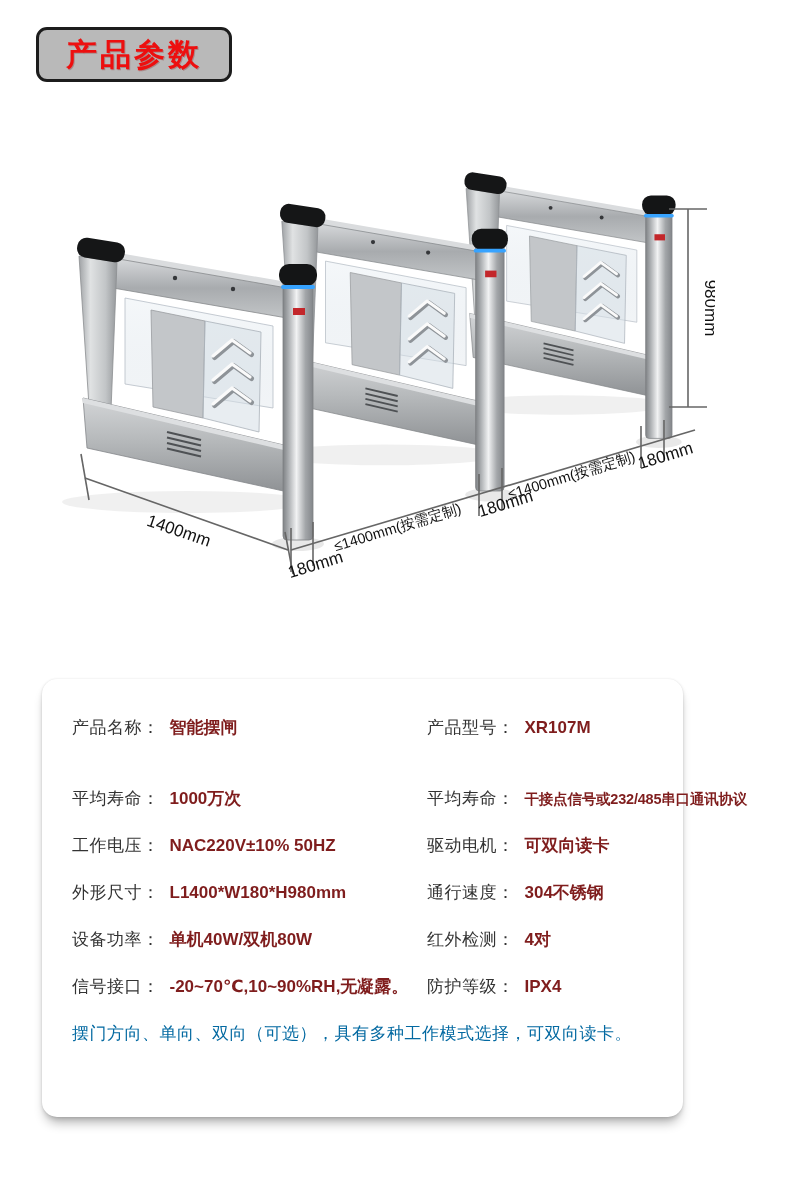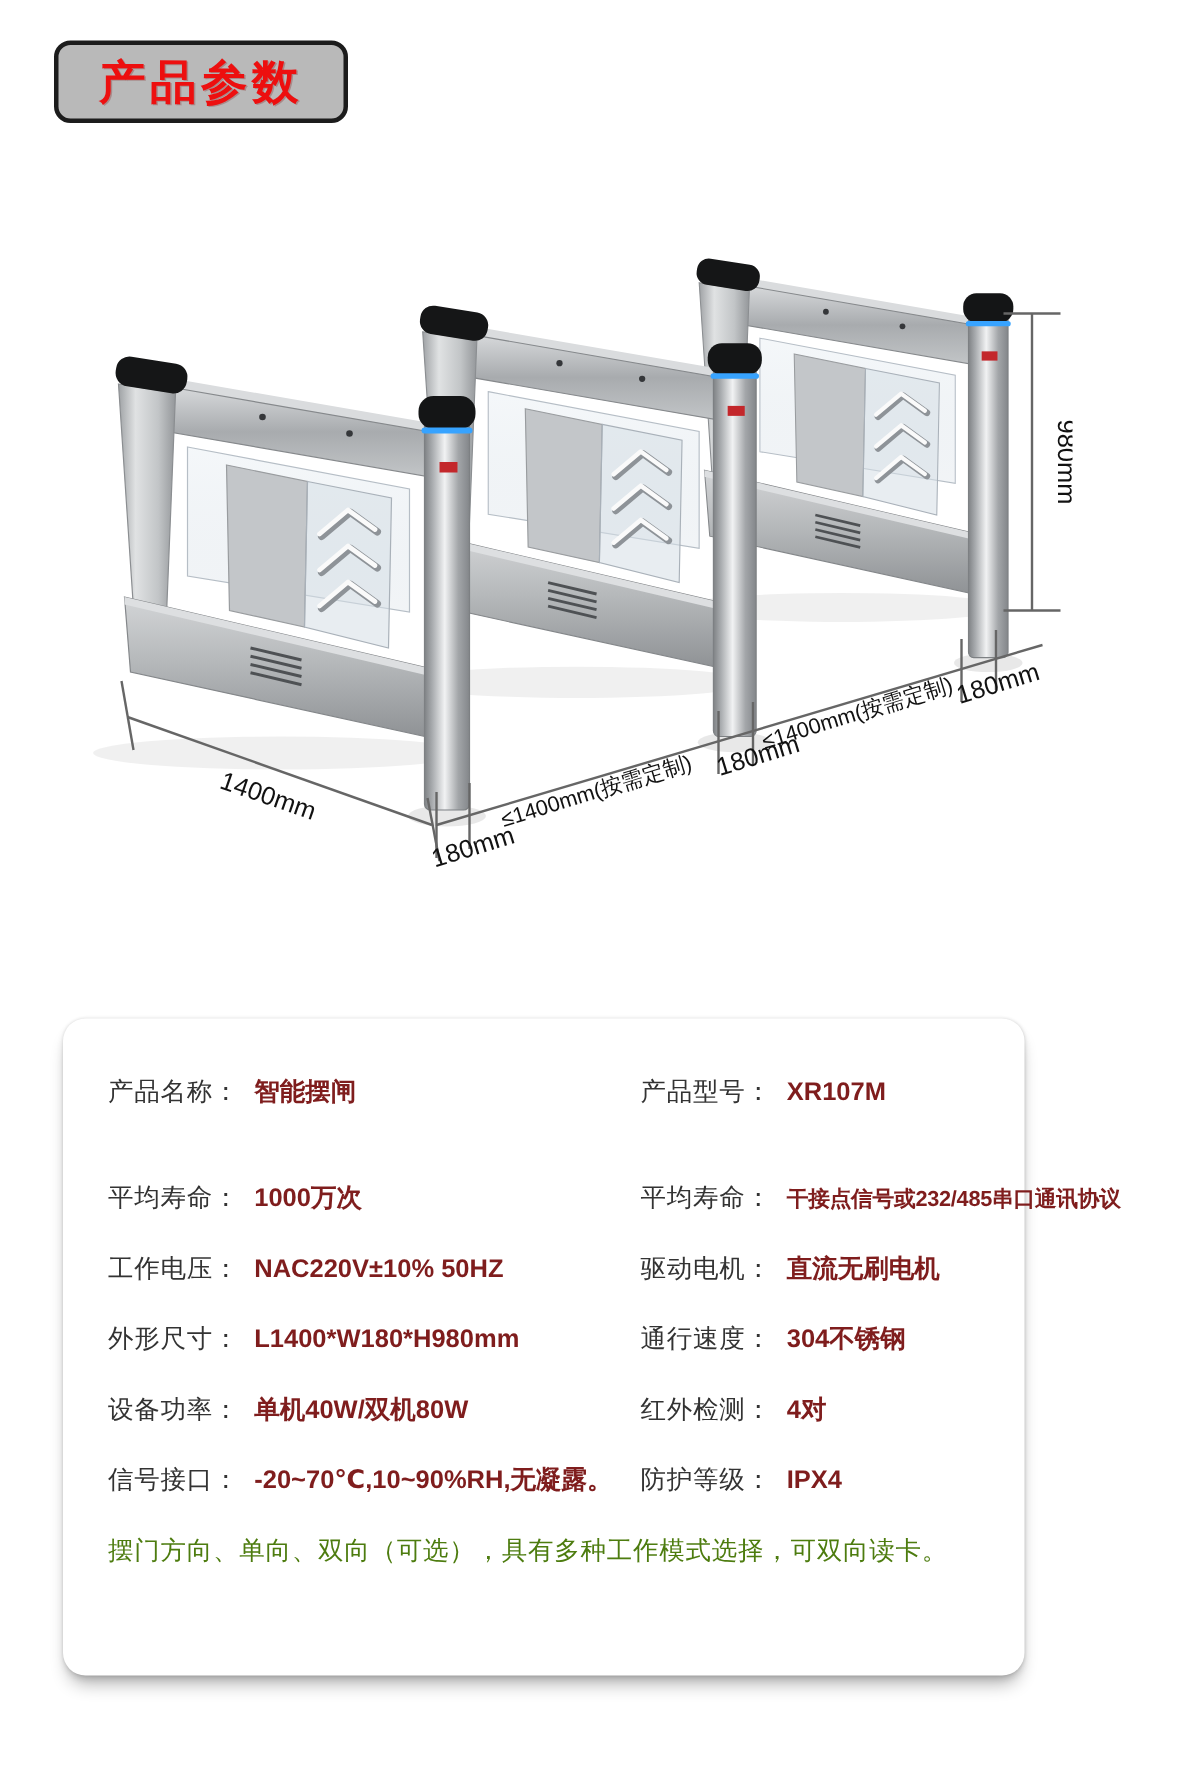--- a/index.html
+++ b/index.html
@@ -27,21 +27,21 @@
     border-radius:15px;box-sizing:border-box;
     box-shadow:0 2px 4px rgba(0,0,0,.10), 0 9px 12px -4px rgba(0,0,0,.32), 0 0 2px rgba(0,0,0,.10);
     padding:37px 28px 14px 30px;
   }
   .spec-grid{display:flex;flex-direction:column;gap:24px;}
   .row{display:grid;grid-template-columns:355px 1fr;}
   .cell{display:flex;align-items:baseline;white-space:nowrap;}
   .lbl{font-size:17px;font-weight:500;color:#333;margin-right:10px;letter-spacing:.5px;}
   .val{font-size:17px;font-weight:600;color:#7f1d1d;}
   .val.condensed{font-size:14.5px;letter-spacing:-.2px;}
-  .note{font-size:17px;font-weight:500;color:#4d7c0f;letter-spacing:.5px;white-space:nowrap;}
+  .note{font-size:17px;font-weight:500;color:#0369a1;letter-spacing:.5px;white-space:nowrap;}
 </style>
 </head>
 <body>
 
 <div class="badge">
   <span>产品参数</span>
 </div>
 
 <div class="diagram">
 <svg width="660" height="460" viewBox="0 0 660 460" xmlns="http://www.w3.org/2000/svg">
@@ -180,21 +180,21 @@
         </div>
     </div>
 
     <div class="row">
       <div class="cell">
           <span class="lbl">工作电压：</span>
           <span class="val">NAC220V±10% 50HZ</span>
         </div>
       <div class="cell">
           <span class="lbl">驱动电机：</span>
-          <span class="val">直流无刷电机</span>
+          <span class="val">可双向读卡</span>
         </div>
     </div>
 
     <div class="row">
       <div class="cell">
           <span class="lbl">外形尺寸：</span>
           <span class="val">L1400*W180*H980mm</span>
         </div>
       <div class="cell">
           <span class="lbl">通行速度：</span>

